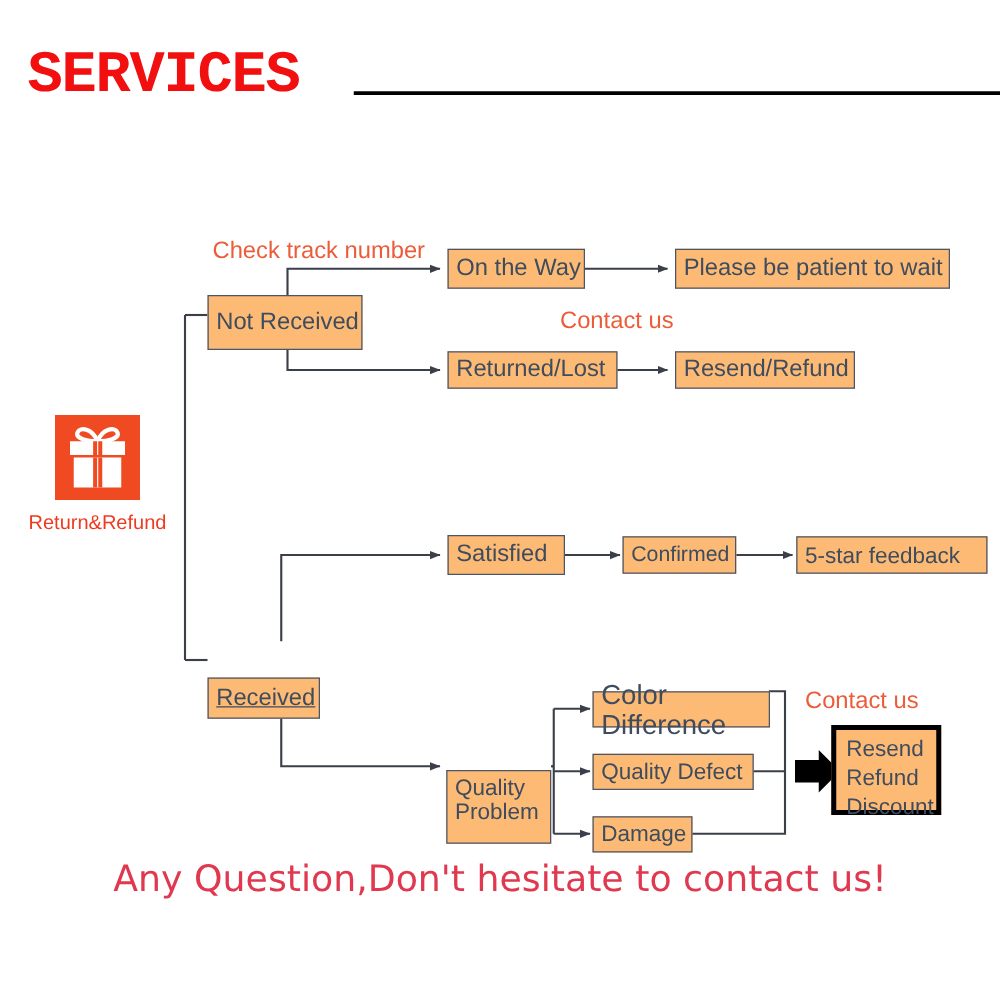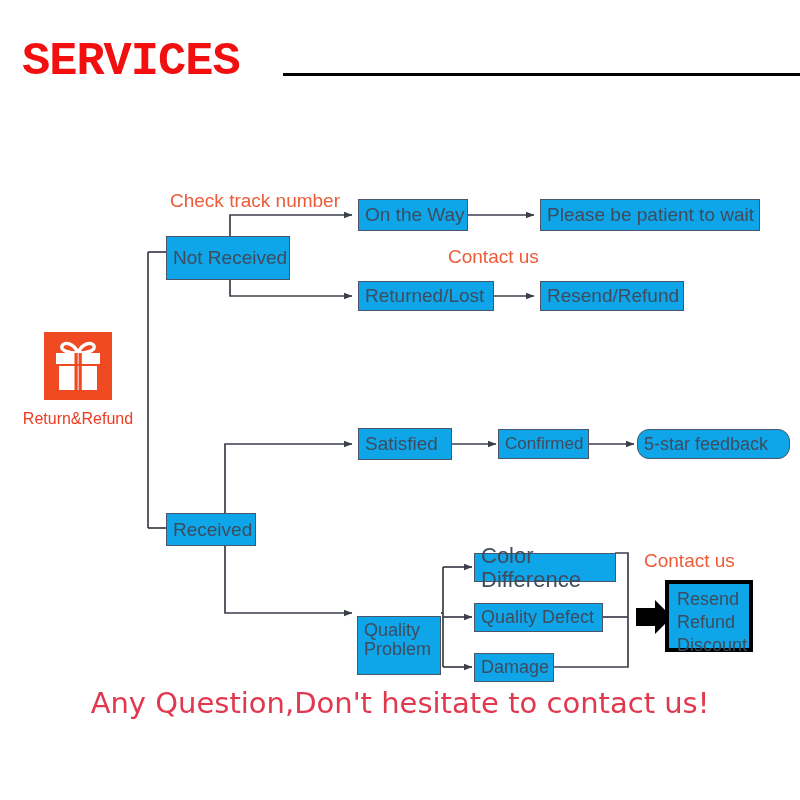--- a/index.html
+++ b/index.html
@@ -62,21 +62,21 @@
     color: #ee3b20;
     font-family: "Liberation Sans", sans-serif;
     white-space: nowrap;
   }
 
   
   .fbox {
     position: absolute;
     box-sizing: border-box;
     border: 1px solid #4a5568;
-    background: #0ea5e9;
+    background: #fdba74;
     color: #3e4c5e;
     font-family: "Liberation Sans", sans-serif;
     font-size: 19px;
     display: flex;
     align-items: center;
     justify-content: flex-start;
     padding-left: 6px;
     line-height: 1.05;
     white-space: pre-line;
   }
@@ -203,27 +203,27 @@
   <div class="fbox" style="left:166px; top:236px; width:124px; height:44px;">Not Received</div>
 
   <div class="fbox" style="left:358px; top:199px; width:110px; height:32px;">On the Way</div>
 
   <div class="fbox" style="left:540px; top:199px; width:220px; height:32px;text-align:right;">Please be patient to wait</div>
 
   <div class="fbox" style="left:358px; top:281px; width:136px; height:30px;">Returned/Lost</div>
 
   <div class="fbox" style="left:540px; top:281px; width:144px; height:30px;">Resend/Refund</div>
 
-  <div class="fbox" style="left:166px; top:513px; width:90px; height:33px;">Received</div>
+  <div class="fbox" style="left:166px; top:542px; width:90px; height:33px;text-decoration:underline;">Received</div>
 
   <div class="fbox" style="left:358px; top:428px; width:94px; height:32px;">Satisfied</div>
 
   <div class="fbox" style="left:498px; top:429px; width:91px; height:30px; font-size:17px;">Confirmed</div>
 
-  <div class="fbox" style="left:637px; top:429px; width:153px; height:30px; font-size:18px;border-radius:12px;">5-star feedback</div>
+  <div class="fbox" style="left:637px; top:429px; width:153px; height:30px; font-size:18px;">5-star feedback</div>
 
   <div class="fbox multiline" style="left:357px; top:616px; width:84px; height:59px; font-size:18px;">Quality
 Problem</div>
 
   <div class="fbox" style="left:474px; top:553px; width:142px; height:29px; font-size:22px;">Color Difference</div>
 
   <div class="fbox" style="left:474px; top:603px; width:129px; height:29px; font-size:18px;">Quality Defect</div>
 
   <div class="fbox" style="left:474px; top:653px; width:80px; height:29px; font-size:18px;">Damage</div>
 

